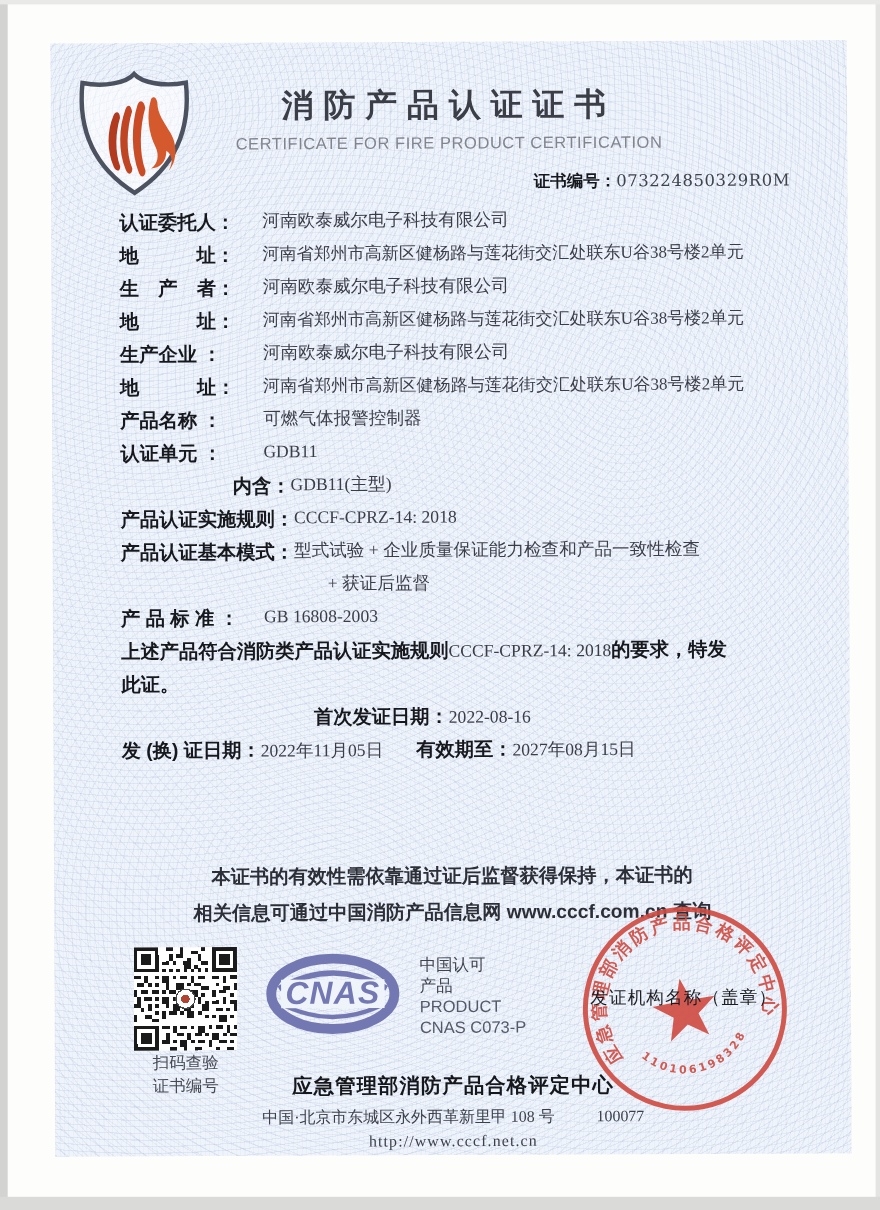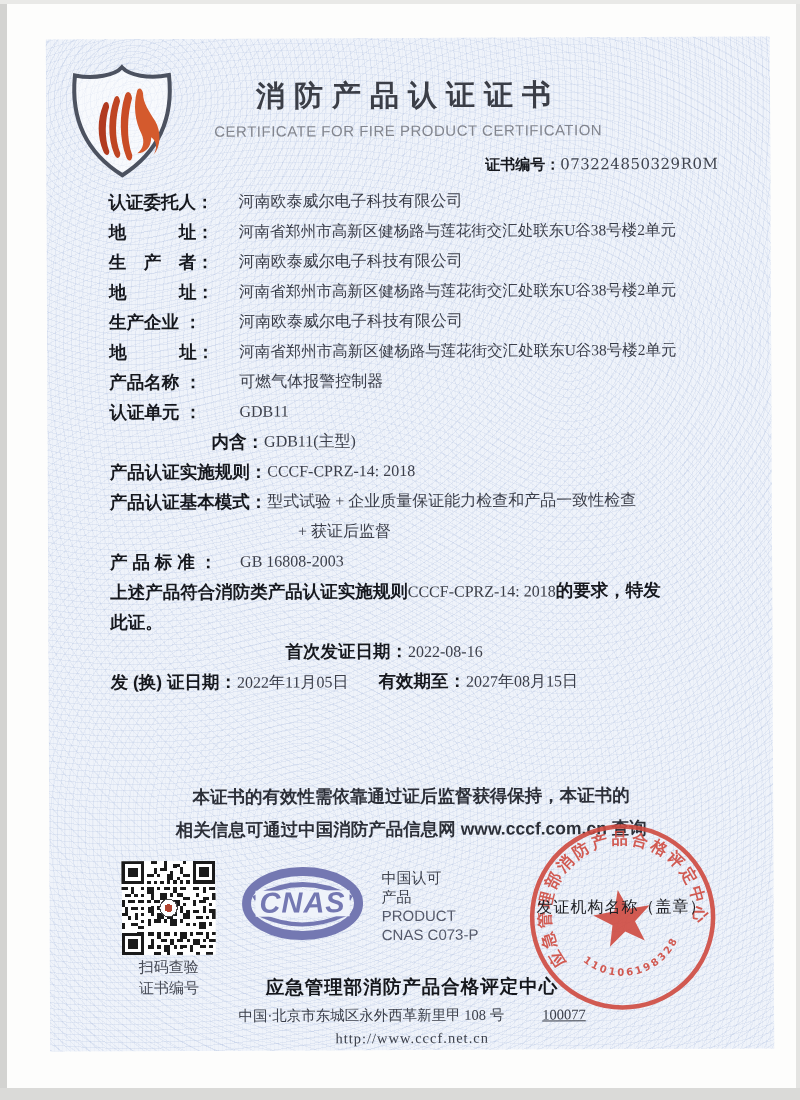--- a/index.html
+++ b/index.html
@@ -82,21 +82,21 @@
   }
 
   .org{
     position:absolute;left:0;top:936px;width:100%;text-align:center;
     font-size:18.5px;font-weight:bold;color:#15171c;letter-spacing:1px;
   }
   .addr{
     position:absolute;left:0;top:968px;width:100%;text-align:center;
     font-family:"Liberation Serif", serif;font-size:14.5px;color:#3c404b;
   }
-  .addr .post{margin-left:38px;text-decoration:underline;}
+  .addr .post{margin-left:38px;}
   .site{
     position:absolute;left:0;top:992px;width:100%;text-align:center;
     font-family:"Liberation Serif", serif;font-size:14.5px;color:#3c404b;letter-spacing:1px;
   }
 </style>
 </head>
 <body>
 
 <div class="edge-l"></div>
 <div class="edge-r"></div>

